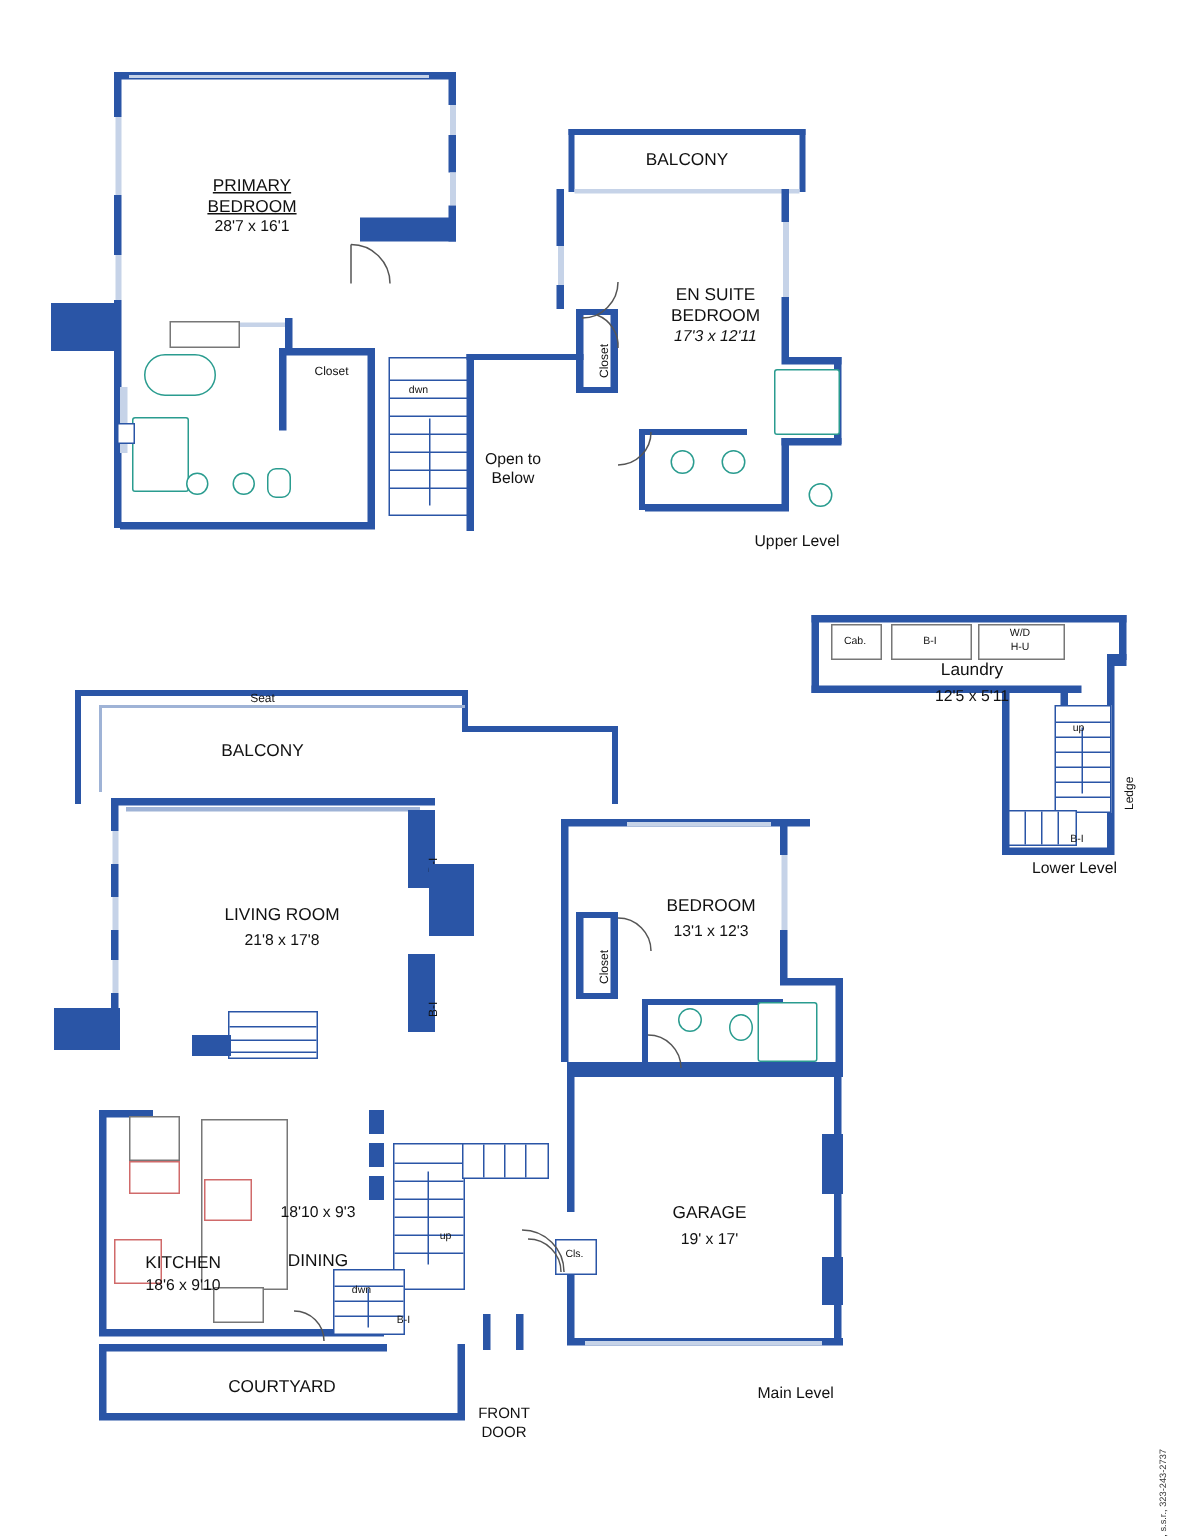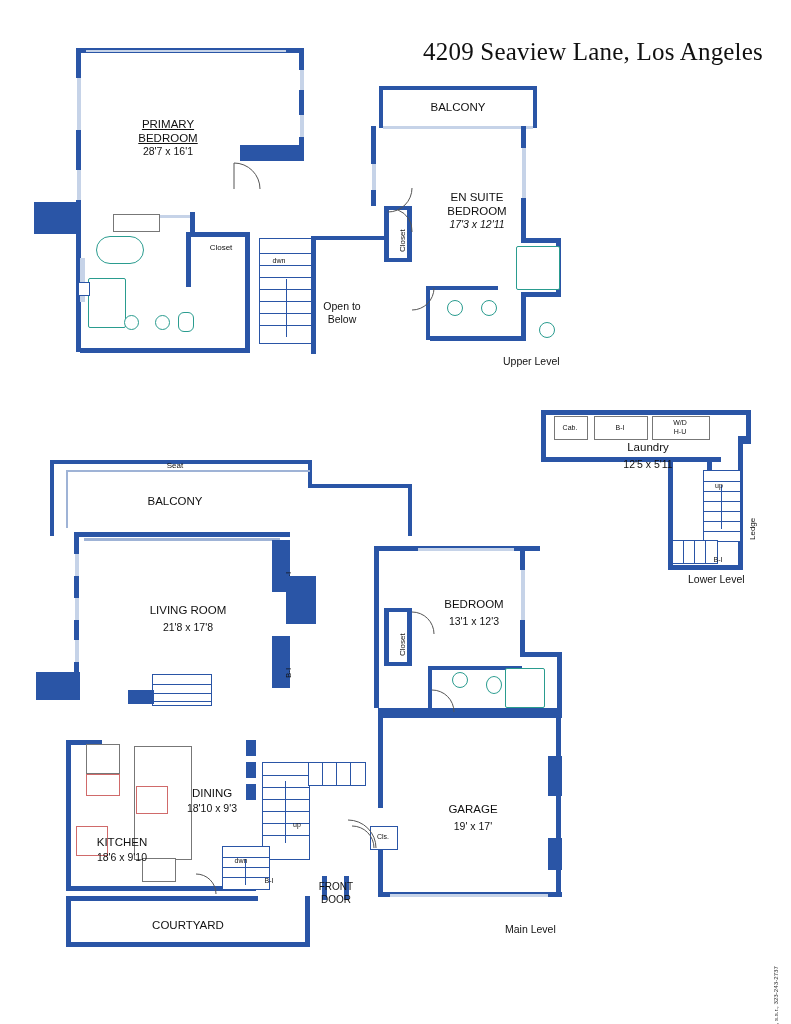--- a/index.html
+++ b/index.html
@@ -135,21 +135,20 @@
     width: 791px;
     height: 1024px;
     pointer-events: none;
   }
 </style>
 </head>
 <body>
 
 <div id="page">
 
-  <div class="title">4209 Seaview Lane, Los Angeles</div>
 
   <div>
 
     <div class="wall" style="left:76px; top:48px; width:228px; height:5px;"></div>
     <div class="wall-light" style="left:86px; top:50px; width:200px; height:2px;"></div>
     <div class="wall" style="left:76px; top:48px; width:5px; height:30px;"></div>
     <div class="wall-light" style="left:77px; top:78px; width:4px; height:52px;"></div>
     <div class="wall" style="left:76px; top:130px; width:5px; height:40px;"></div>
     <div class="wall-light" style="left:77px; top:170px; width:4px; height:30px;"></div>
     <div class="wall" style="left:76px; top:200px; width:5px; height:20px;"></div>
@@ -352,21 +351,21 @@
     <div class="wall" style="left:66px; top:740px; width:36px; height:5px;"></div>
     <div class="wall" style="left:66px; top:886px; width:190px; height:5px;"></div>
     <div class="wall-thin" style="left:100px; top:744px; width:2px; height:28px;"></div>
     <div class="counter" style="left:86px; top:744px; width:32px; height:28px;"></div>
     <div class="counter-red" style="left:86px; top:774px; width:32px; height:20px;"></div>
     <div class="counter" style="left:134px; top:746px; width:56px; height:112px;"></div>
     <div class="counter-red" style="left:136px; top:786px; width:30px; height:26px;"></div>
     <div class="counter-red" style="left:76px; top:826px; width:30px; height:28px;"></div>
     <div class="counter" style="left:142px; top:858px; width:32px; height:22px;"></div>
 
-    <div class="label big" style="left:162px; top:786px; width:100px;">DINING</div>
+    <div class="label big" style="left:162px; top:834px; width:100px;">DINING</div>
     <div class="label" style="left:162px; top:802px; width:100px;">18'10 x 9'3</div>
     <div class="label big" style="left:72px; top:835px; width:100px;">KITCHEN</div>
     <div class="label" style="left:72px; top:851px; width:100px;">18'6 x 9'10</div>
 
     <div class="wall" style="left:246px; top:740px; width:10px; height:16px;"></div>
     <div class="wall" style="left:246px; top:762px; width:10px; height:16px;"></div>
     <div class="wall" style="left:246px; top:784px; width:10px; height:16px;"></div>
     <div class="stair" style="left:262px; top:762px; width:46px; height:96px;">
       <div class="step" style="left:0; top:12px; width:46px; height:1px;"></div>
       <div class="step" style="left:0; top:24px; width:46px; height:1px;"></div>
@@ -401,21 +400,21 @@
     <div class="wall" style="left:378px; top:892px; width:184px; height:5px;"></div>
     <div class="wall-light" style="left:390px; top:894px; width:158px; height:3px;"></div>
     <div class="label big" style="left:418px; top:802px; width:110px;">GARAGE</div>
     <div class="label" style="left:418px; top:820px; width:110px;">19' x 17'</div>
 
     <div class="fixture-blue" style="left:370px; top:826px; width:26px; height:22px;"></div>
     <div class="label tiny" style="left:370px; top:832px; width:26px;">Cls.</div>
 
     <div class="wall" style="left:322px; top:876px; width:5px; height:24px;"></div>
     <div class="wall" style="left:344px; top:876px; width:5px; height:24px;"></div>
-    <div class="label" style="left:306px; top:880px; width:60px; font-size:10px;">FRONT
+    <div class="label" style="left:306px; top:936px; width:60px; font-size:10px;">FRONT
 DOOR</div>
 
     <div class="wall" style="left:66px; top:896px; width:5px; height:50px;"></div>
     <div class="wall" style="left:66px; top:942px; width:244px; height:5px;"></div>
     <div class="wall" style="left:305px; top:896px; width:5px; height:50px;"></div>
     <div class="wall" style="left:66px; top:896px; width:192px; height:5px;"></div>
     <div class="label big" style="left:118px; top:918px; width:140px;">COURTYARD</div>
 
     <div class="level-label" style="left:505px; top:923px;">Main Level</div>
   </div>

